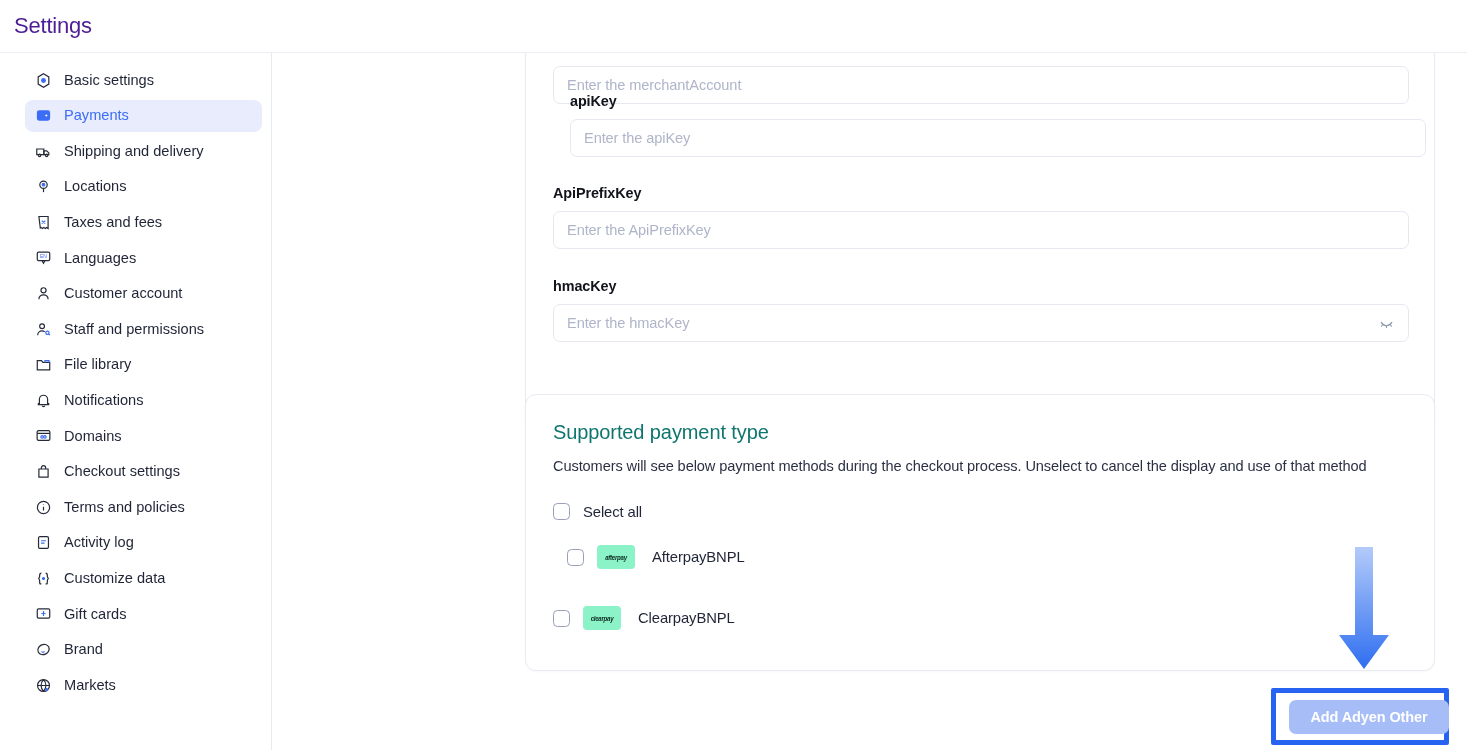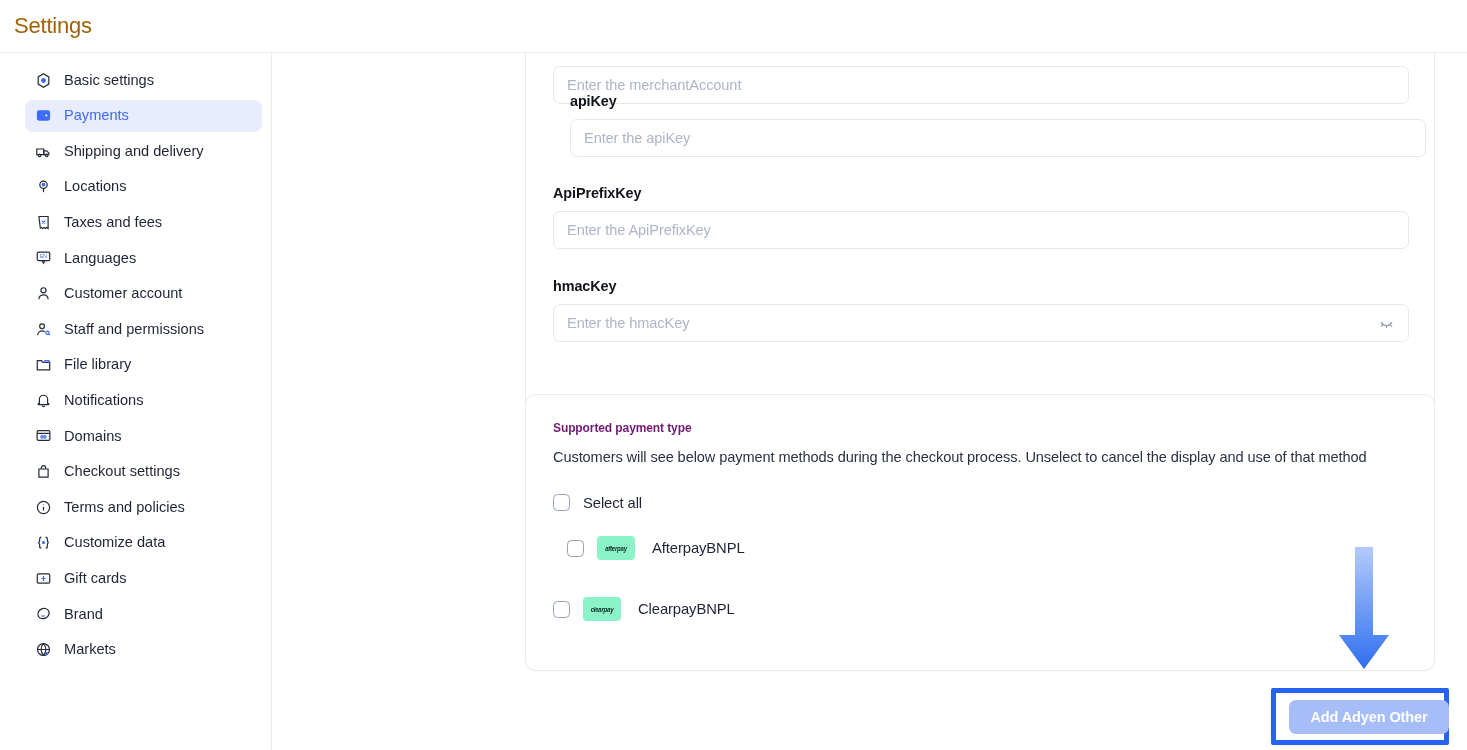--- a/index.html
+++ b/index.html
@@ -34,21 +34,21 @@
     background: #ffffff;
     border-bottom: 1px solid #eceef4;
   }
   .topbar-title {
     position: absolute;
     left: 14px;
     top: 13px;
     font-size: 22px;
     font-weight: 400;
     letter-spacing: -0.2px;
-    color: #a16207;
+    color: #4c1d95;
   }
 
   
   .sidebar {
     position: absolute;
     left: 0; top: 53px;
     width: 272px;
     height: 697px;
     background: #ffffff;
     border-right: 1px solid #e6e9f0;
@@ -169,23 +169,23 @@
   
   .card-payment-type {
     left: 252px;
     top: 341px;
     width: 910px;
     height: 277px;
     padding: 26px 27px 0 27px;
   }
 
   .section-title {
-    font-size: 12px;
-    font-weight: 700;
-    color: #701a75;
+    font-size: 20px;
+    font-weight: 400;
+    color: #0f766e;
     letter-spacing: -0.1px;
   }
   .section-desc {
     margin-top: 9px;
     font-size: 14.6px;
     line-height: 26px;
     color: #2b3145;
     letter-spacing: -0.1px;
     max-width: 852px;
   }
@@ -429,20 +429,29 @@
     <div class="nav-item">
       <span class="nav-icon">
         <svg viewBox="0 0 24 24" fill="none" stroke="currentColor" stroke-width="1.7">
           <circle cx="12" cy="12" r="8.6"></circle>
           <path d="M12 10.8v5.6M12 7.9v.6"></path>
         </svg>
       </span>
       <span class="nav-label">Terms and policies</span>
     </div>
 
+    <div class="nav-item">
+      <span class="nav-icon">
+        <svg viewBox="0 0 24 24" fill="none" stroke="currentColor" stroke-width="1.7">
+          <rect x="5" y="3.8" width="14" height="16.4" rx="1.8"></rect>
+          <path d="M8.5 9.5h7M8.5 13h5" stroke="#3b6df5"></path>
+        </svg>
+      </span>
+      <span class="nav-label">Activity log</span>
+    </div>
 
     <div class="nav-item">
       <span class="nav-icon">
         <svg viewBox="0 0 24 24" fill="none" stroke="currentColor" stroke-width="1.7">
           <path d="M9 4.5c-2 0-2.4 1.2-2.4 3S6 12 4.5 12c1.5 0 2.1.7 2.1 4.5s.4 3 2.4 3"></path>
           <path d="M15 4.5c2 0 2.4 1.2 2.4 3s.6 4.5 2.1 4.5c-1.5 0-2.1.7-2.1 4.5s-.4 3-2.4 3"></path>
           <circle cx="12" cy="12" r="1.4" fill="#3b6df5" stroke="#3b6df5"></circle>
         </svg>
       </span>
       <span class="nav-label">Customize data</span>

